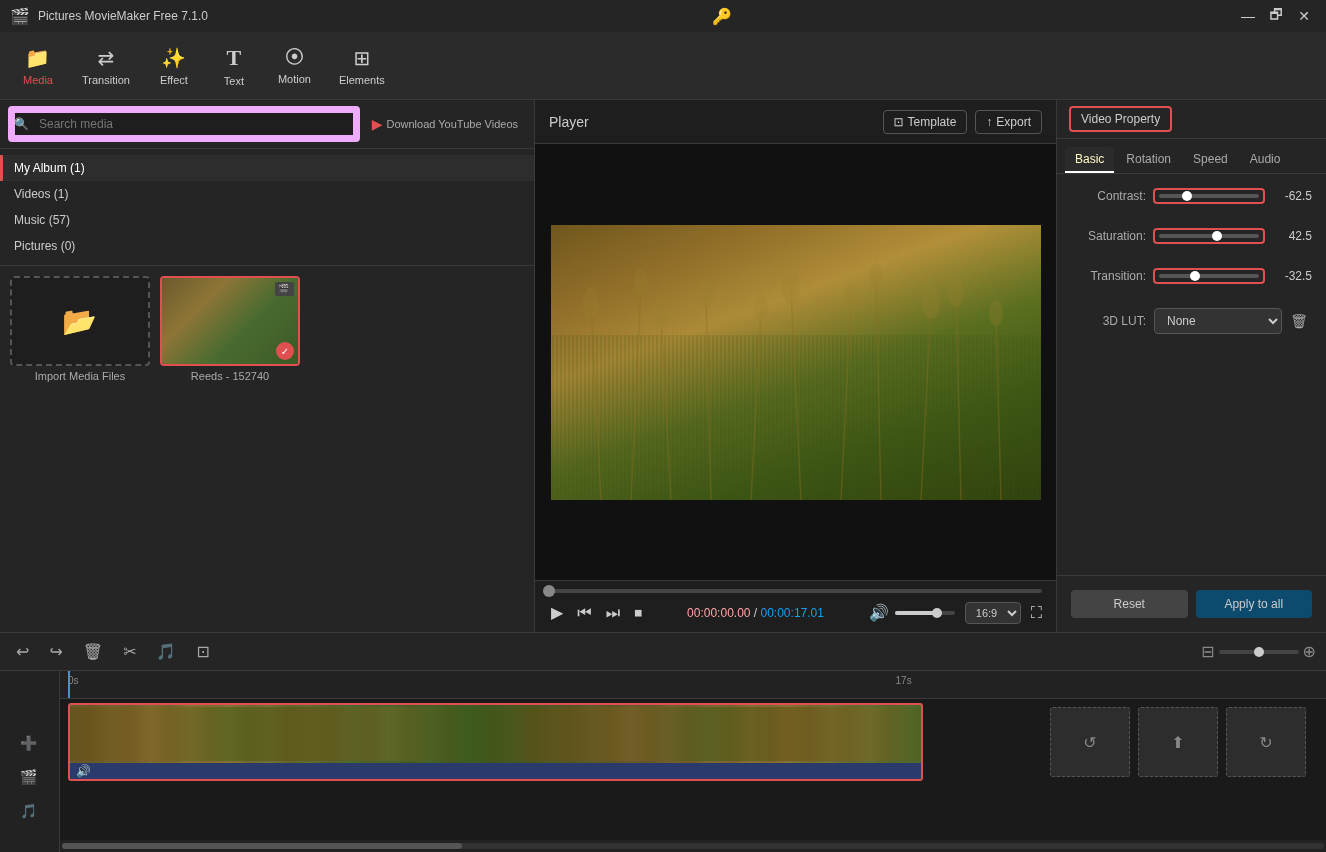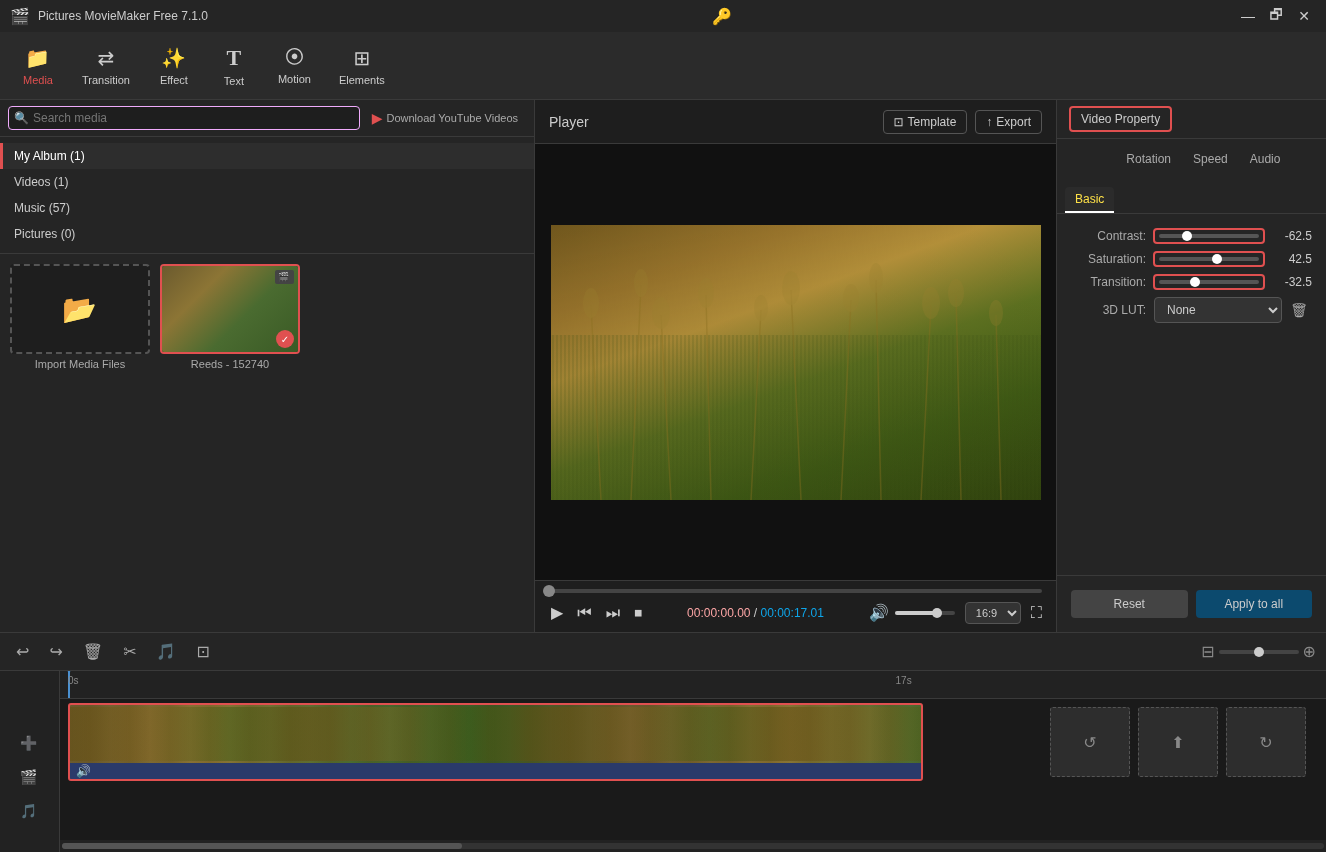--- a/index.html
+++ b/index.html
@@ -20,21 +20,21 @@
     .toolbar-item .tb-label { font-size: 11px; color: #ccc; }
     .toolbar-item.active .tb-label { color: #e05050; }
 
     
     #main { display: flex; height: calc(852px - 32px - 68px - 220px); }
 
     
     #left-panel { width: 535px; background: #252525; border-right: 1px solid #3a3a3a; display: flex; flex-direction: column; }
     #left-panel-tabs { display: flex; align-items: center; padding: 6px 8px; gap: 4px; border-bottom: 1px solid #3a3a3a; }
     #search-input-wrap { position: relative; flex: 1; }
-    #search-input-wrap input { width: 100%; background: #1e1e1e; border: 1px solid #f0abfc; border-radius: 4px; color: #ccc; padding: 4px 8px 4px 24px; font-size: 12px; outline: none; }
+    #search-input-wrap input { width: 100%; background: #1e1e1e; border: 7px solid #f0abfc; border-radius: 4px; color: #ccc; padding: 4px 8px 4px 24px; font-size: 12px; outline: none; }
     #search-icon-inner { position: absolute; left: 6px; top: 50%; transform: translateY(-50%); color: #888; font-size: 12px; }
     #download-yt { display: flex; align-items: center; gap: 4px; color: #aaa; cursor: pointer; font-size: 11px; white-space: nowrap; padding: 4px 8px; border-radius: 4px; }
     #download-yt-icon { color: #e05050; font-size: 14px; }
 
     #left-panel-nav { display: flex; flex-direction: column; padding: 6px 0; border-bottom: 1px solid #3a3a3a; }
     .nav-item { padding: 6px 14px; cursor: pointer; color: #ccc; border-radius: 0; }
     .nav-item.active { background: #2d2d2d; color: #fff; border-left: 3px solid #e05050; padding-left: 11px; }
 
     #media-grid { display: flex; flex-wrap: wrap; padding: 10px; gap: 10px; overflow-y: auto; flex: 1; align-content: flex-start; }
     .media-item { display: flex; flex-direction: column; align-items: center; gap: 4px; cursor: pointer; }
@@ -72,24 +72,24 @@
     #volume-slider { width: 60px; height: 4px; background: #444; border-radius: 2px; position: relative; cursor: pointer; }
     #volume-fill { height: 4px; background: #ccc; border-radius: 2px; width: 70%; }
     #volume-dot { width: 10px; height: 10px; background: #ccc; border-radius: 50%; position: absolute; top: -3px; left: 70%; transform: translateX(-50%); }
     #aspect-select { background: #333; border: 1px solid #555; color: #ccc; padding: 3px 6px; border-radius: 4px; font-size: 11px; cursor: pointer; }
     .fullscreen-btn { background: none; border: none; color: #ccc; cursor: pointer; font-size: 16px; }
 
     
     #right-panel { width: 270px; background: #252525; border-left: 1px solid #3a3a3a; display: flex; flex-direction: column; }
     #right-panel-tabs { display: flex; gap: 2px; padding: 8px 8px 0; border-bottom: 1px solid #3a3a3a; }
     .rp-tab { padding: 5px 10px; cursor: pointer; color: #aaa; border-radius: 4px 4px 0 0; font-size: 12px; border-bottom: 2px solid transparent; }
-    .rp-tab.active { color: #fde047; border-bottom: 2px solid #fff; background: #2b2b2b; margin-top: 40px; }
+    .rp-tab.active { color: #fef9c3; border-bottom: 2px solid #fff; background: #2b2b2b; }
     #right-panel-content { padding: 14px; flex: 1; overflow-y: auto; }
 
-    .prop-row { display: flex; align-items: center; margin-bottom: 7px; gap: 7px; }
+    .prop-row { display: flex; align-items: center; margin-bottom: 24px; gap: 7px; }
     .prop-label { width: 75px; color: #aaa; font-size: 12px; text-align: right; flex-shrink: 0; }
     .prop-slider-wrap { flex: 1; position: relative; border: 2px solid #e05050; border-radius: 4px; padding: 4px; }
     .prop-slider-bg { height: 4px; background: #555; border-radius: 2px; position: relative; }
     .prop-slider-dot { width: 10px; height: 10px; background: #fff; border-radius: 50%; position: absolute; top: -3px; transform: translateX(-50%); }
     .prop-value { width: 40px; text-align: right; color: #ccc; font-size: 12px; flex-shrink: 0; }
 
     .lut-row { display: flex; align-items: center; margin-bottom: 14px; gap: 8px; }
     .lut-label { width: 75px; color: #aaa; font-size: 12px; text-align: right; flex-shrink: 0; }
     .lut-select-wrap { display: flex; align-items: center; gap: 4px; flex: 1; }
     .lut-select { background: #333; border: 1px solid #555; color: #ccc; padding: 4px 8px; border-radius: 4px; font-size: 12px; flex: 1; cursor: pointer; }

